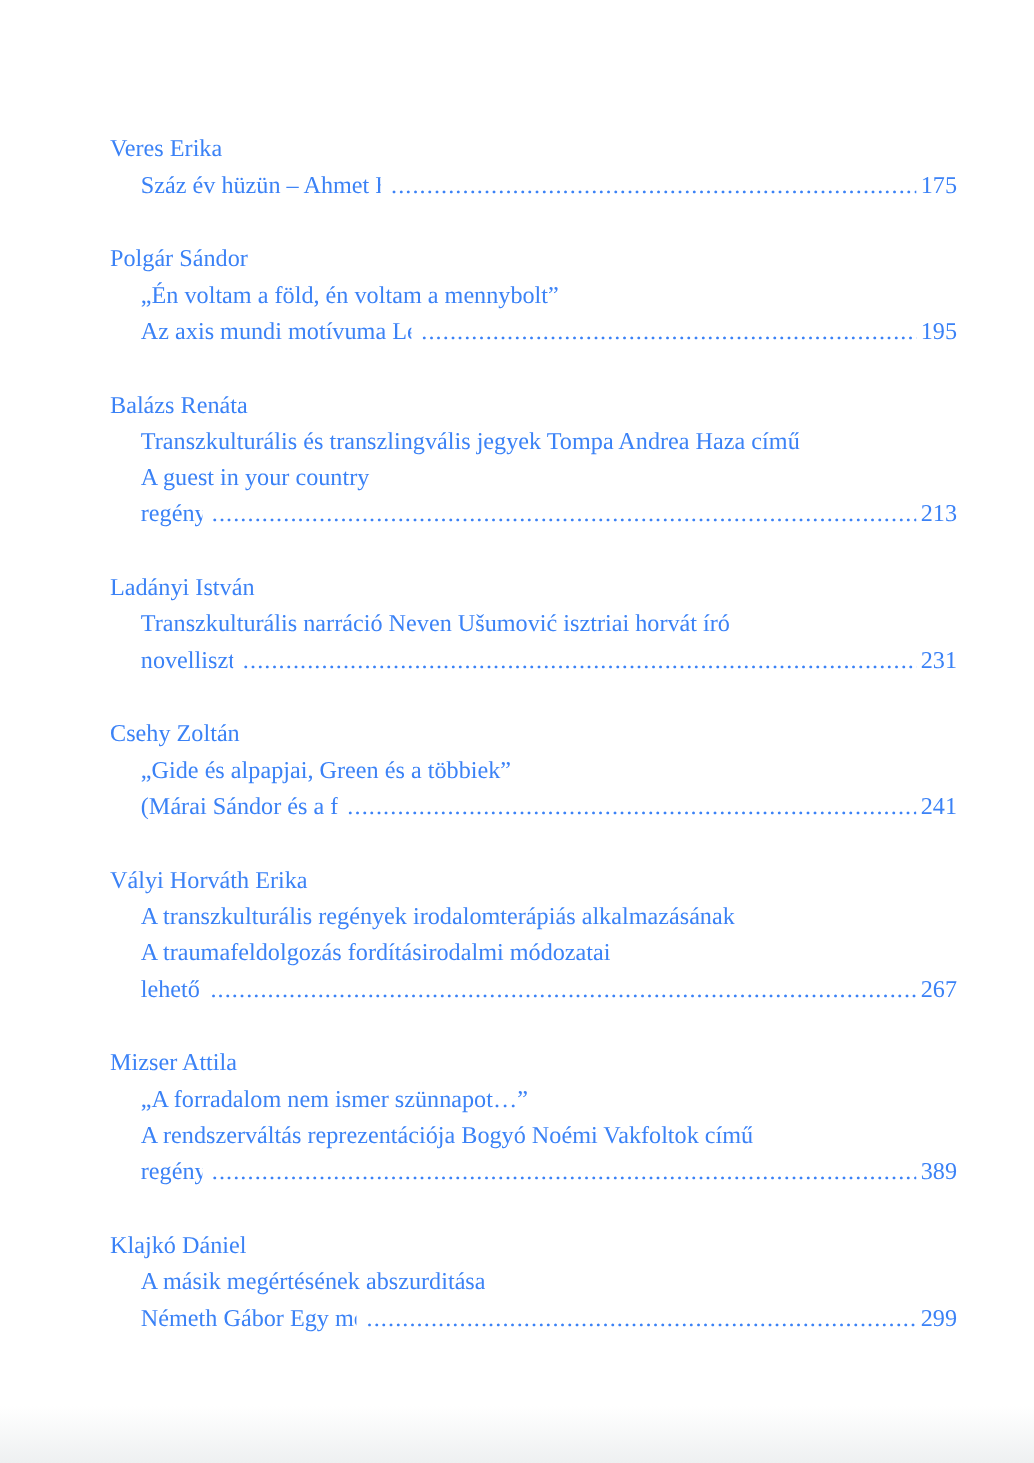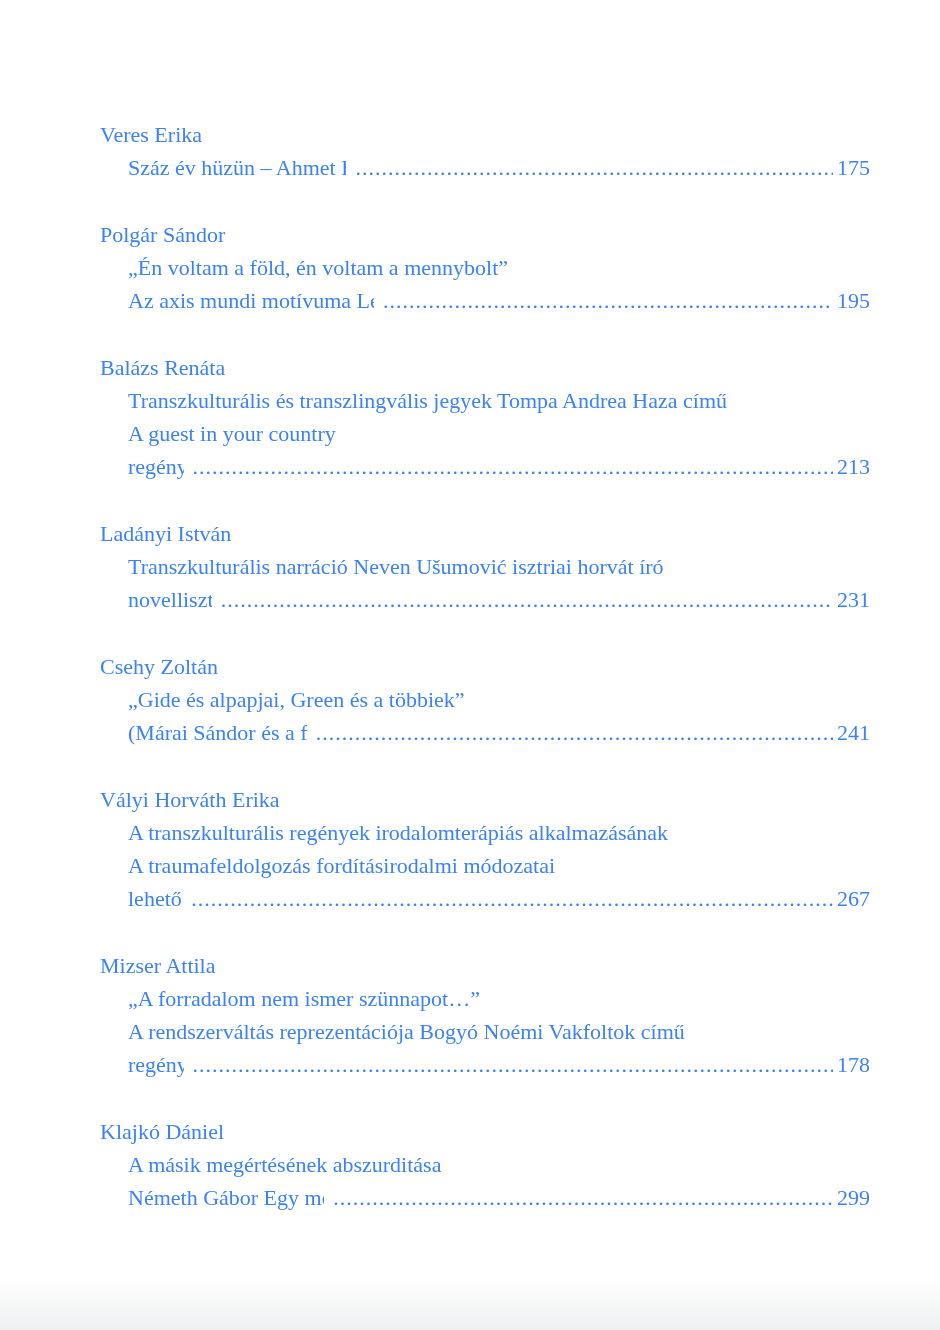--- a/index.html
+++ b/index.html
@@ -146,21 +146,21 @@
       <span class="author">Mizser Attila</span>
       <div class="line">
         <span class="line-text">„A forradalom nem ismer szünnapot…”</span>
       </div>
       <div class="line">
         <span class="line-text">A rendszerváltás reprezentációja Bogyó Noémi Vakfoltok című</span>
       </div>
       <div class="line">
         <span class="line-text">regényében</span>
         <span class="leader"></span>
-        <span class="pagenum">178</span>
+        <span class="pagenum">389</span>
       </div>
     </div>
 
     <div class="entry">
       <span class="author">Klajkó Dániel</span>
       <div class="line">
         <span class="line-text">A másik megértésének abszurditása</span>
       </div>
       <div class="line">
         <span class="line-text">Németh Gábor Egy mormota nyara című regényéről</span>

